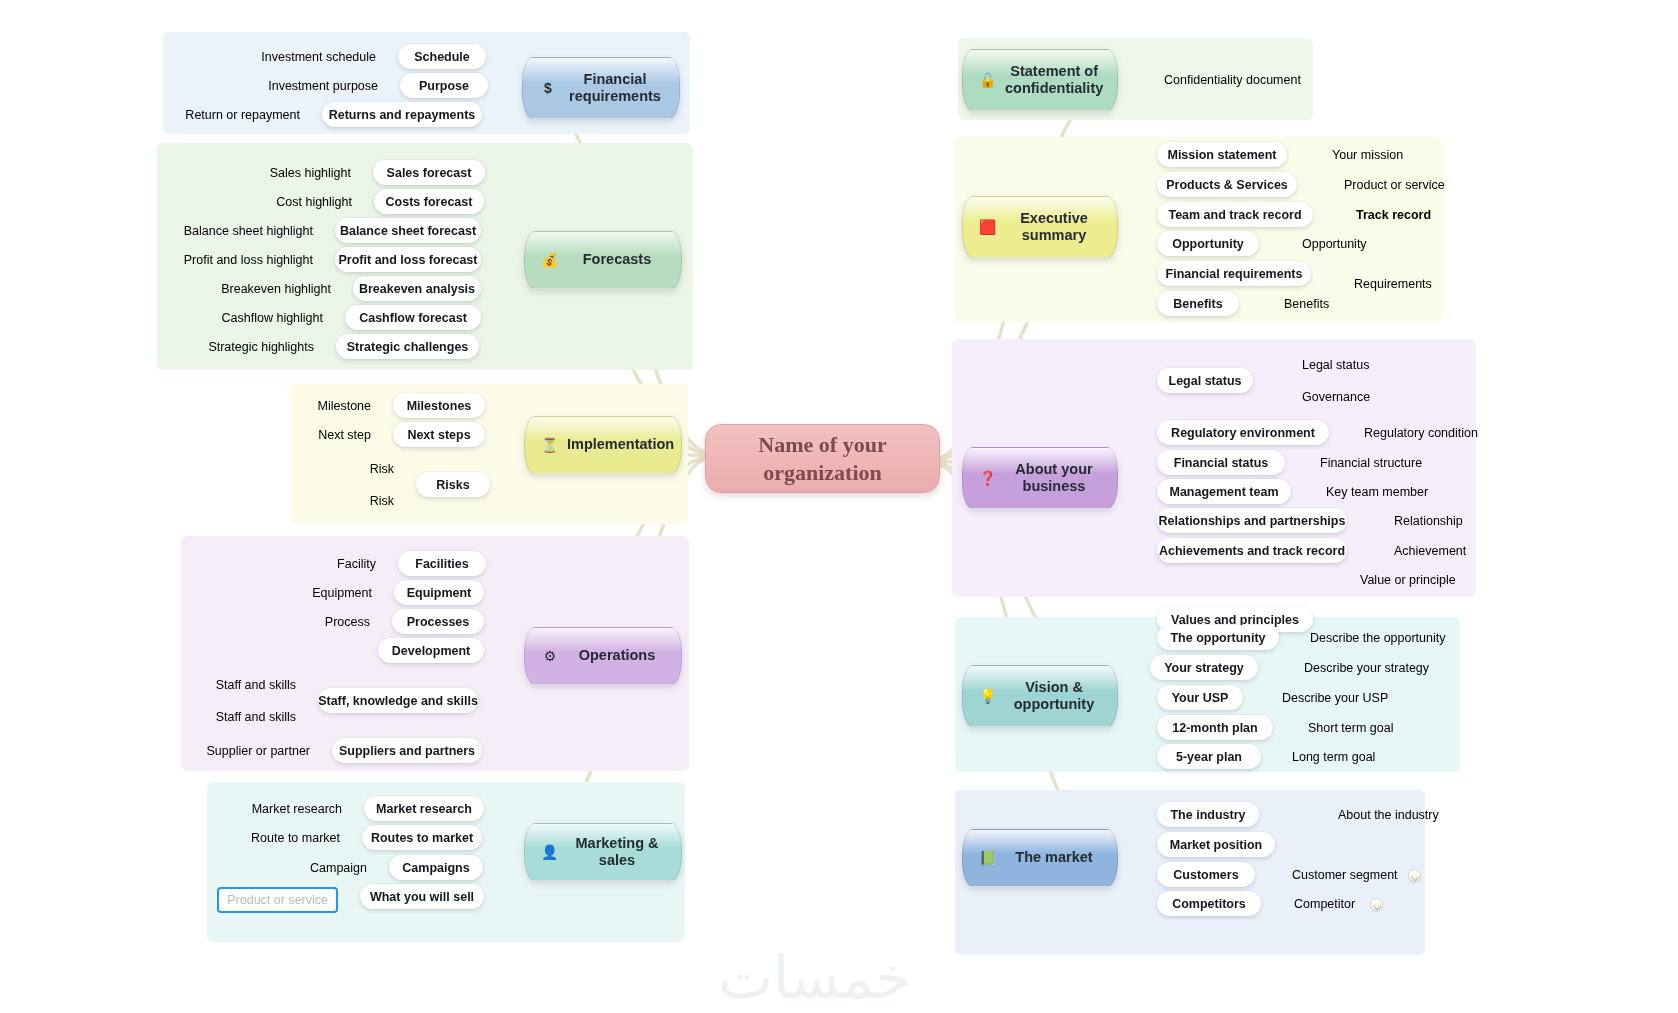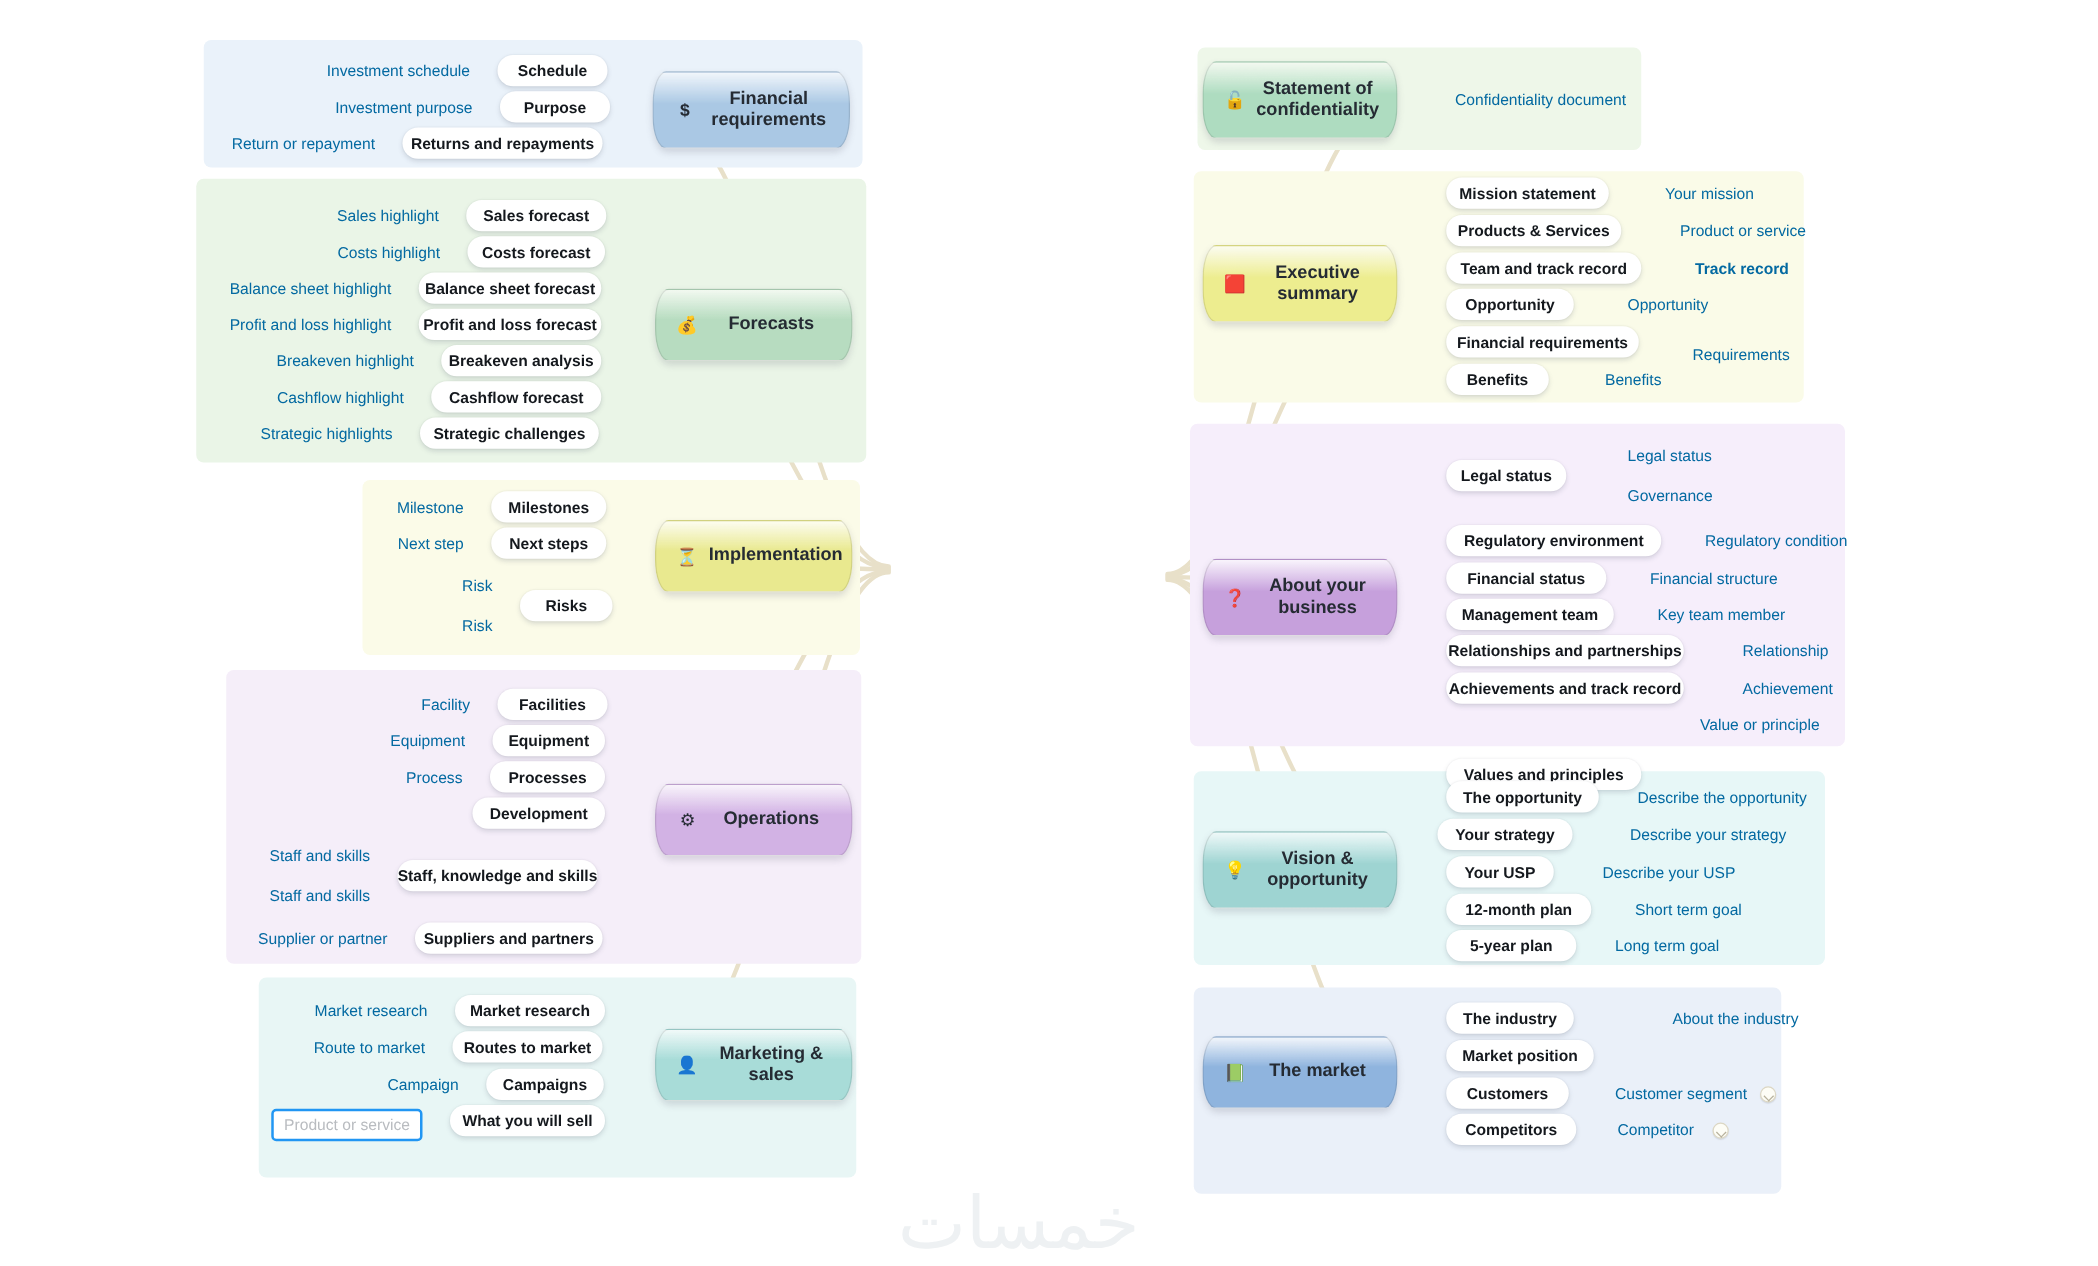--- a/index.html
+++ b/index.html
@@ -97,21 +97,21 @@
     padding: 0 13px;
     white-space: nowrap;
     box-shadow: 0 2px 4px rgba(80,90,110,.20), 0 0 0 1px rgba(0,0,0,.02);
   }
 
   
   .leaf {
     position: absolute;
     z-index: 9;
     font-size: 12.5px;
-    color: #0369a1;
+    color: #000000;
     white-space: nowrap;
     line-height: 20px;
     height: 20px;
   }
   .leaf.r { text-align: right; }
   .leaf.selected {
     color: #b9bcc0;
     border: 2px solid #2196f3;
     border-radius: 4px;
     background: #ffffff;
@@ -374,21 +374,21 @@
       <div class="sub" style="left: 1157px; top: 802px; width: 102px;">The industry</div>
       <div class="sub" style="left: 1157px; top: 832px; width: 118px;">Market position</div>
       <div class="sub" style="left: 1157px; top: 862px; width: 98px;">Customers</div>
       <div class="sub" style="left: 1157px; top: 891px; width: 104px;">Competitors</div>
     </div>
   <div id="leaves">
       <div class="leaf r" style="right: 1302px; top: 46.5px;">Investment schedule</div>
       <div class="leaf r" style="right: 1300px; top: 75.5px;">Investment purpose</div>
       <div class="leaf r" style="right: 1378px; top: 104.5px;">Return or repayment</div>
       <div class="leaf r" style="right: 1327px; top: 162.5px;">Sales highlight</div>
-      <div class="leaf r" style="right: 1326px; top: 191.5px;">Costs highlight</div>
+      <div class="leaf r" style="right: 1326px; top: 191.5px;">Cost highlight</div>
       <div class="leaf r" style="right: 1365px; top: 220.5px;">Balance sheet highlight</div>
       <div class="leaf r" style="right: 1365px; top: 249.5px;">Profit and loss highlight</div>
       <div class="leaf r" style="right: 1347px; top: 278.5px;">Breakeven highlight</div>
       <div class="leaf r" style="right: 1355px; top: 307.5px;">Cashflow highlight</div>
       <div class="leaf r" style="right: 1364px; top: 336.5px;">Strategic highlights</div>
       <div class="leaf r" style="right: 1307px; top: 395.5px;">Milestone</div>
       <div class="leaf r" style="right: 1307px; top: 424.5px;">Next step</div>
       <div class="leaf r" style="right: 1284px; top: 458.5px;">Risk</div>
       <div class="leaf r" style="right: 1284px; top: 490.5px;">Risk</div>
       <div class="leaf r" style="right: 1302px; top: 553.5px;">Facility</div>
@@ -421,14 +421,15 @@
       <div class="leaf" style="left: 1282px; top: 687.5px;">Describe your USP</div>
       <div class="leaf" style="left: 1308px; top: 717.5px;">Short term goal</div>
       <div class="leaf" style="left: 1292px; top: 746.5px;">Long term goal</div>
       <div class="leaf" style="left: 1338px; top: 804.5px; text-align: center;">About the industry</div>
       <div class="leaf" style="left: 1292px; top: 864.5px;">Customer segment</div>
       <div class="expander" style="left: 1407.6px; top: 868.5px;"></div>
       <div class="leaf" style="left: 1294px; top: 893.5px;">Competitor</div>
       <div class="expander" style="left: 1370px; top: 897.5px;"></div>
     </div>
 
+  <div class="root-node" style="left:705px; top:424px; width:235px; height:69px;">Name of your organization</div>
 
 </div>
 
 </body></html>

